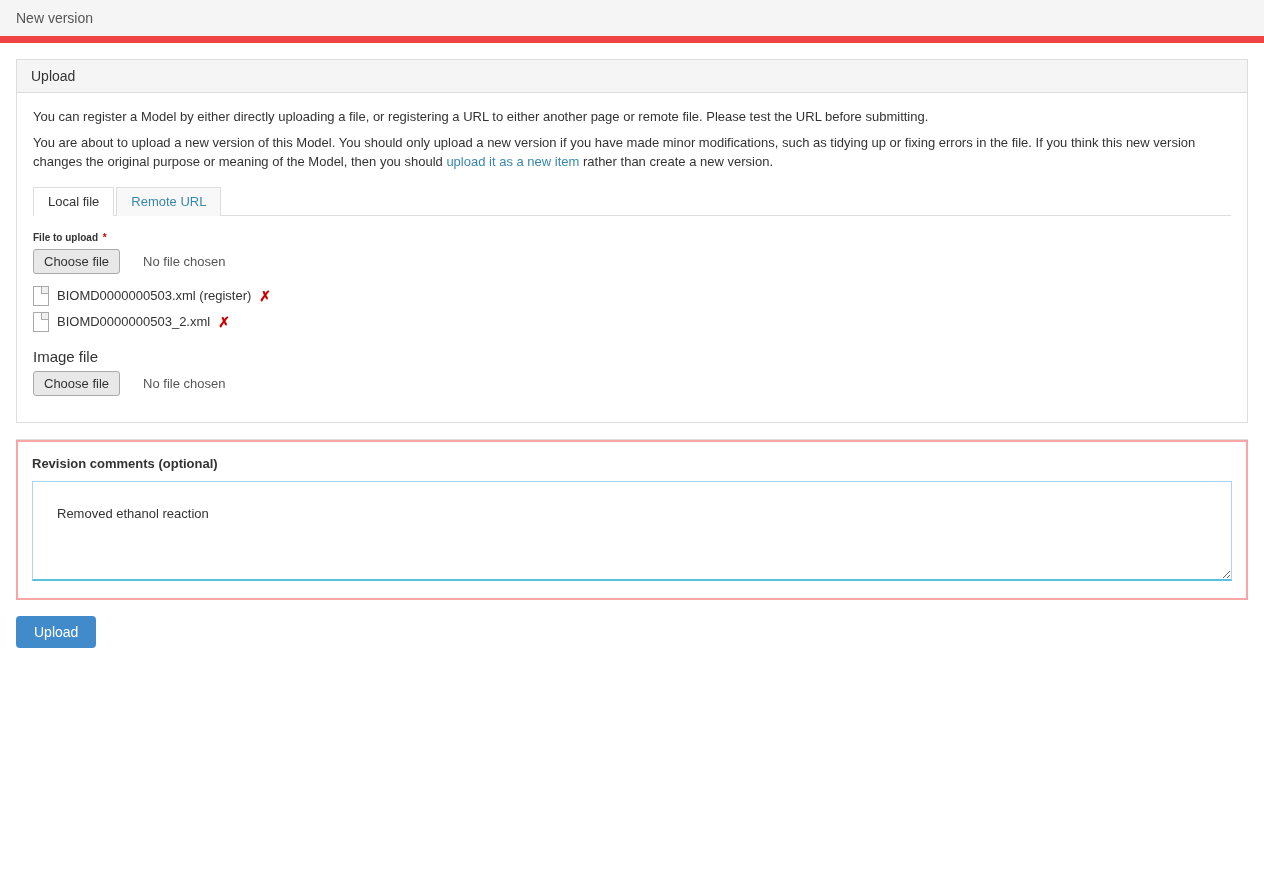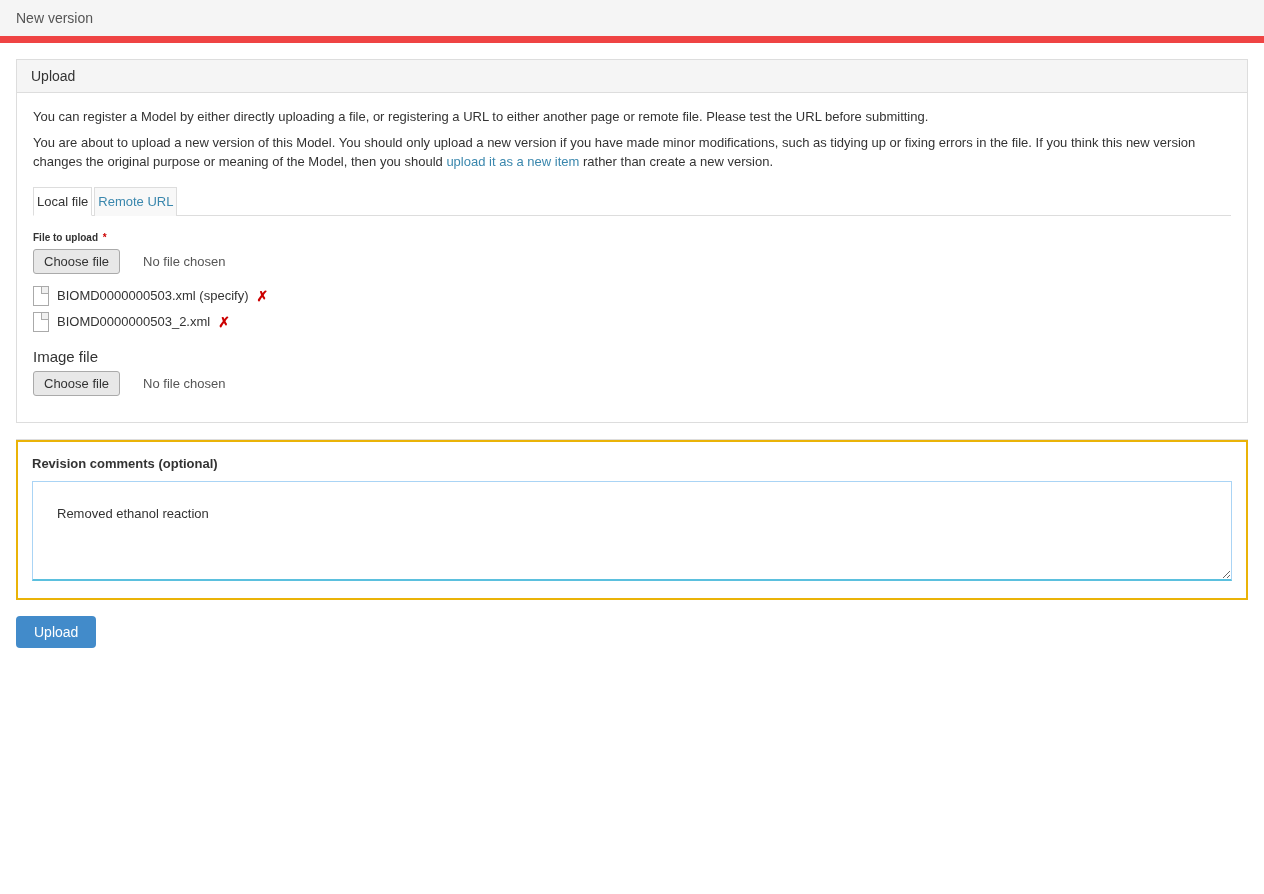--- a/index.html
+++ b/index.html
@@ -45,21 +45,21 @@
     .info-text a {
       color: #3a87ad;
       text-decoration: none;
     }
     .tabs {
       display: flex;
       border-bottom: 1px solid #ddd;
       margin: 14px 0 16px 0;
     }
     .tab {
-      padding: 6px 3px;
+      padding: 6px 14px;
       border: 1px solid #ddd;
       border-bottom: none;
       cursor: pointer;
       font-size: 13px;
       background: #fff;
       color: #333;
       margin-right: 2px;
       position: relative;
       bottom: -1px;
     }
@@ -149,21 +149,21 @@
     .image-info-text {
       font-size: 13px;
       color: #555;
       margin-top: 6px;
     }
     .image-info-text strong {
       font-weight: bold;
     }
     .revision-section {
       margin: 0 16px 16px 16px;
-      border: 2px solid #eab308;
+      border: 2px solid #fca5a5;
       padding: 14px;
       background: #fff;
     }
     .revision-label {
       font-size: 13px;
       font-weight: bold;
       margin-bottom: 10px;
     }
     .revision-textarea {
       width: 100%;
@@ -228,21 +228,21 @@
         <span class="required">*</span>
       </div>
       <div class="file-input-row">
         <button class="choose-file-btn">Choose file</button>
         <span class="no-file-text">No file chosen</span>
       </div>
 
       <div class="file-list">
         <div class="file-item">
           <span class="file-icon"></span>
-          <span class="file-name">BIOMD0000000503.xml (specify)</span>
+          <span class="file-name">BIOMD0000000503.xml (register)</span>
           <span class="delete-icon">✗</span>
         </div>
         <div class="file-item">
           <span class="file-icon"></span>
           <span class="file-name">BIOMD0000000503_2.xml</span>
           <span class="delete-icon">✗</span>
         </div>
       </div>
 
       <div class="image-file-section">

